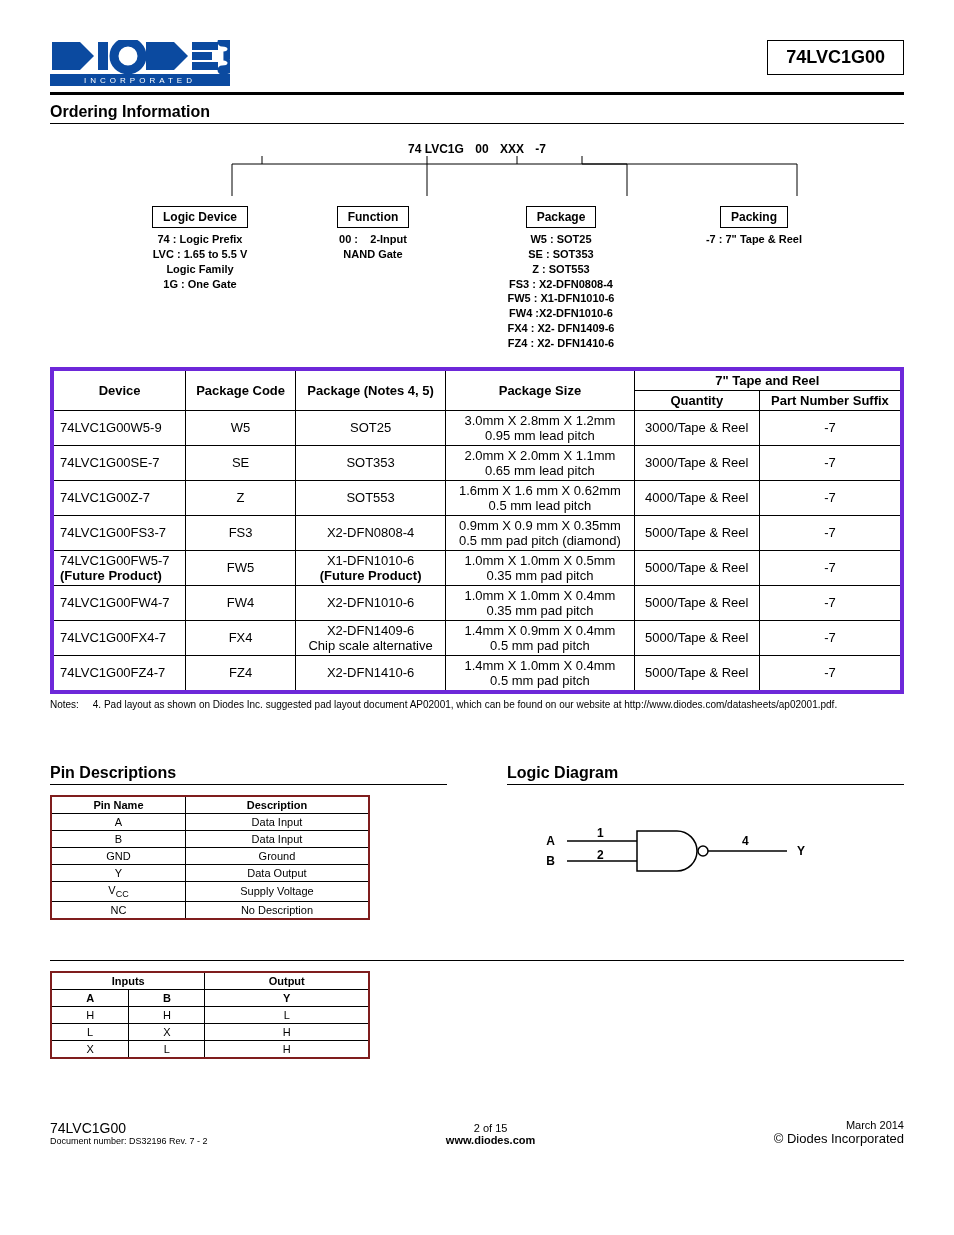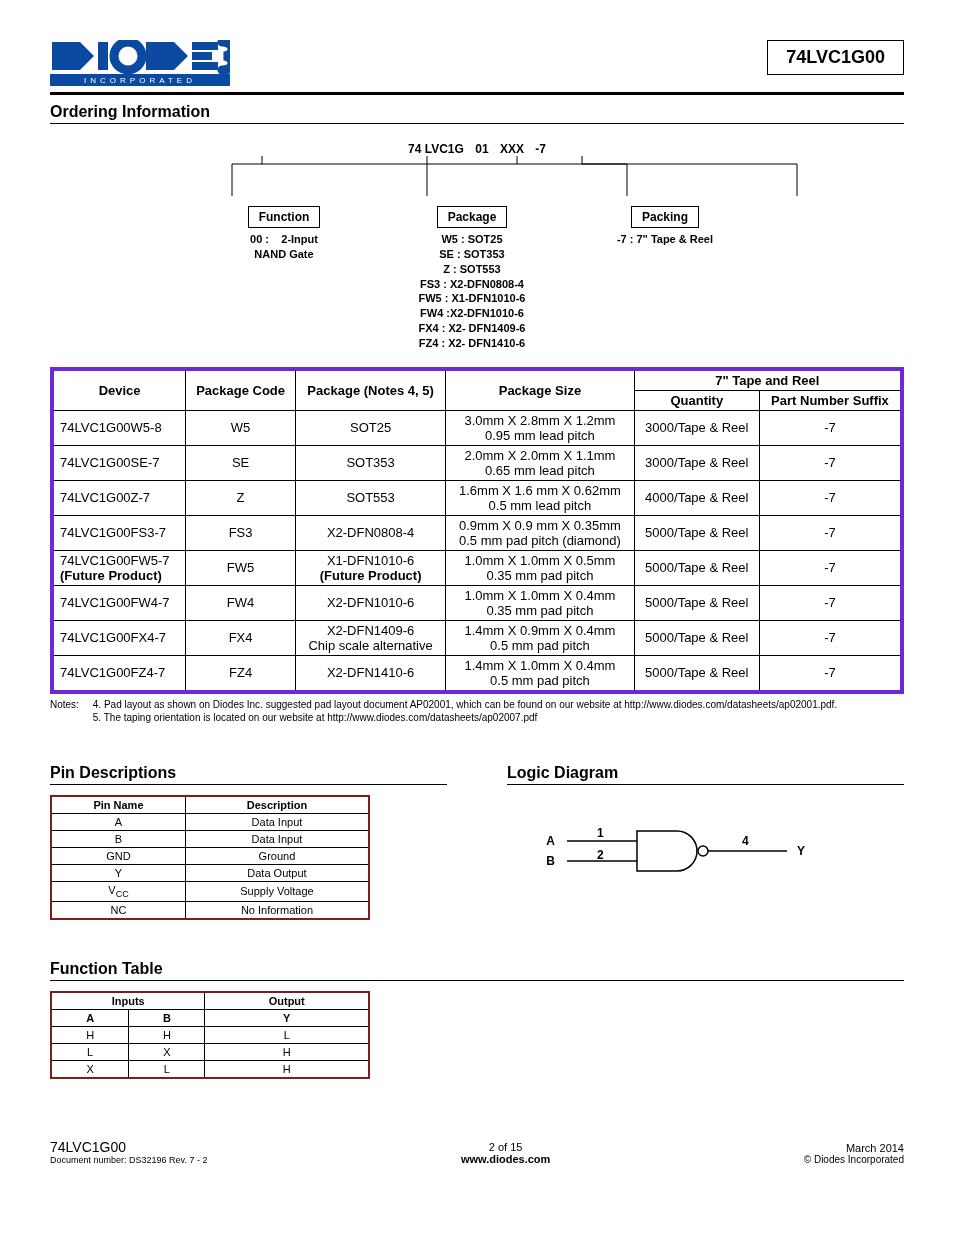--- a/index.html
+++ b/index.html
@@ -132,21 +132,21 @@
   </div>
   <div class="partnum-box">74LVC1G00</div>
 </div>
 <hr class="hr-thick">
 
 <h2 class="section">Ordering Information</h2>
 <hr class="section-underline">
 
 <div class="ord-code">
   <span class="seg">74 LVC1G</span>
-  <span class="seg">01</span>
+  <span class="seg">00</span>
   <span class="seg">XXX</span>
   <span class="seg">-7</span>
 </div>
 
 <svg class="ord-svg" width="760" height="46">
   <g stroke="#000" stroke-width="1" fill="none">
 
     <line x1="165" y1="0" x2="165" y2="8"></line>
     <line x1="330" y1="0" x2="330" y2="8"></line>
     <line x1="420" y1="0" x2="420" y2="8"></line>
@@ -158,20 +158,27 @@
       <line x1="135" y1="8" x2="165" y2="8"></line>
     <line x1="330" y1="8" x2="330" y2="40"></line>
     <line x1="530" y1="8" x2="530" y2="40"></line>
       <line x1="485" y1="8" x2="530" y2="8"></line>
     <line x1="700" y1="8" x2="700" y2="40"></line>
       <line x1="485" y1="8" x2="700" y2="8"></line>
   </g>
 </svg>
 
 <div class="ord-grid">
+  <div class="ord-col" style="width:160px">
+    <div class="ord-box">Logic Device</div>
+    <div class="ord-line">74 : Logic Prefix</div>
+    <div class="ord-line">LVC : 1.65 to 5.5 V</div>
+    <div class="ord-line">Logic Family</div>
+    <div class="ord-line">1G : One Gate</div>
+  </div>
   <div class="ord-col" style="width:150px">
     <div class="ord-box">Function</div>
     <div class="ord-line" style="white-space:pre">00 :    2-Input</div>
     <div class="ord-line">NAND Gate</div>
   </div>
   <div class="ord-col" style="width:190px">
     <div class="ord-box">Package</div>
     <div class="ord-line">W5 : SOT25</div>
     <div class="ord-line">SE : SOT353</div>
     <div class="ord-line">Z : SOT553</div>
@@ -196,21 +203,21 @@
       <th rowspan="2"><span>Package Size</span></th>
       <th colspan="2">7" Tape and Reel</th>
     </tr>
     <tr>
       <th>Quantity</th>
       <th>Part Number Suffix</th>
     </tr>
   </thead>
   <tbody id="ord-tbody">
       <tr>
-        <td class="left">74LVC1G00W5-8</td>
+        <td class="left">74LVC1G00W5-9</td>
         <td>W5</td>
         <td>SOT25</td>
         <td>3.0mm X 2.8mm X 1.2mm<br>0.95 mm lead pitch</td>
         <td>3000/Tape &amp; Reel</td>
         <td>-7</td>
       </tr>
       <tr>
         <td class="left">74LVC1G00SE-7</td>
         <td>SE</td>
         <td>SOT353</td>
@@ -266,21 +273,20 @@
         <td>5000/Tape &amp; Reel</td>
         <td>-7</td>
       </tr>
     </tbody>
 </table>
 
 <div class="notes">
   <span class="lbl">Notes:</span>
   <span>4. Pad layout as shown on Diodes Inc. suggested pad layout document AP02001, which can be found on our website at http://www.diodes.com/datasheets/ap02001.pdf.</span><br>
   <span class="lbl"></span>
-  <span>5. The taping orientation is located on our website at http://www.diodes.com/datasheets/ap02007.pdf</span>
 </div>
 
 <div class="midrow">
   <div class="midcol">
     <h2 class="section">Pin Descriptions</h2>
     <hr class="section-underline">
     <table class="pin">
       <thead>
         <tr>
             <th>Pin Name</th>
@@ -303,21 +309,21 @@
           <tr>
             <td>Y</td>
             <td>Data Output</td>
           </tr>
           <tr>
             <td>V<span class="sub">CC</span></td>
             <td>Supply Voltage</td>
           </tr>
           <tr>
             <td>NC</td>
-            <td>No Information</td>
+            <td>No Description</td>
           </tr>
         </tbody>
     </table>
   </div>
   <div class="midcol">
     <h2 class="section">Logic Diagram</h2>
     <hr class="section-underline">
     <svg class="logic-svg" width="320" height="80">
       <g stroke="#000" stroke-width="1.5" fill="none">
         <line x1="60" y1="28" x2="130" y2="28"></line>
@@ -332,21 +338,20 @@
         <text x="290" y="42">Y</text>
         <text x="90" y="24">1</text>
         <text x="90" y="46">2</text>
         <text x="235" y="32">4</text>
       </g>
     </svg>
   </div>
 </div>
 
 <div style="margin-top:40px">
-  <h2 class="section">Function Table</h2>
   <hr class="section-underline">
   <table class="func">
     <thead>
       <tr>
           <th colspan="2">Inputs</th>
           <th>Output</th>
         </tr>
       <tr>
           <th>A</th>
           <th>B</th>
@@ -377,15 +382,15 @@
   <div>
     <div style="font-size:14px">74LVC1G00</div>
     <div style="font-size:9px">Document number: DS32196 Rev. 7 - 2</div>
   </div>
   <div class="mid">
     <div>2 of 15</div>
     <div style="font-weight:bold">www.diodes.com</div>
   </div>
   <div class="right">
     <div>March 2014</div>
-    <div style="font-size:10px">© Diodes Incorporated</div>
+    <div style="font-size:13px">© Diodes Incorporated</div>
   </div>
 </div>
 
 </body></html>

